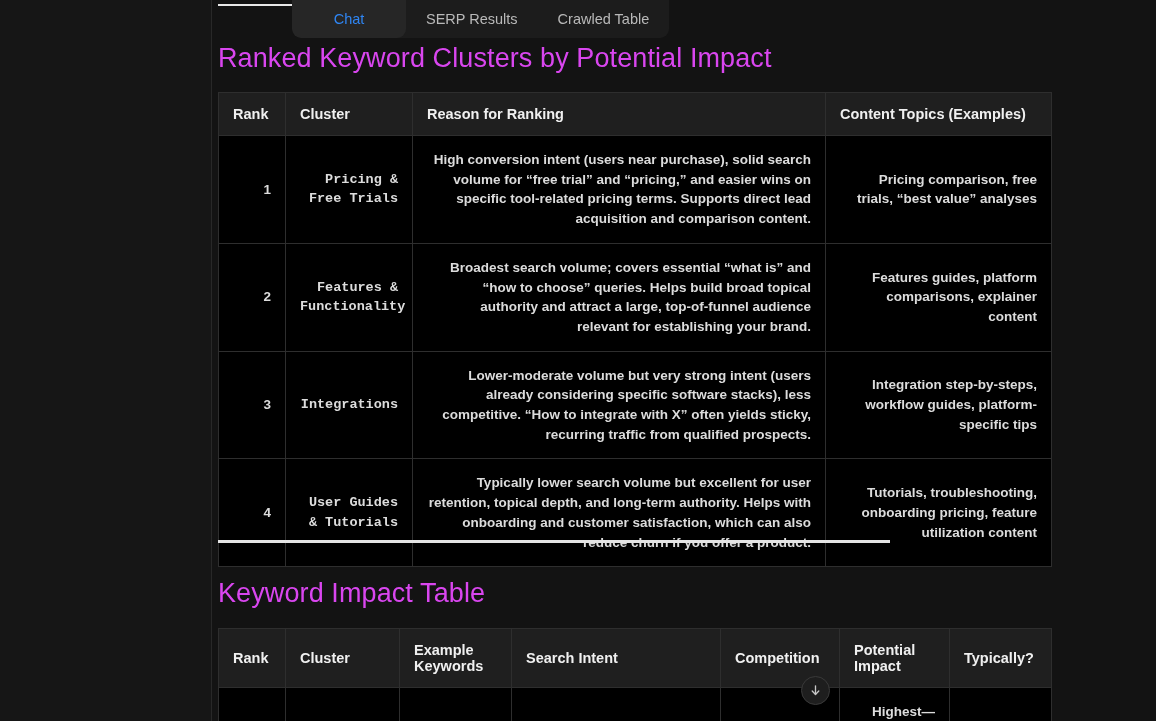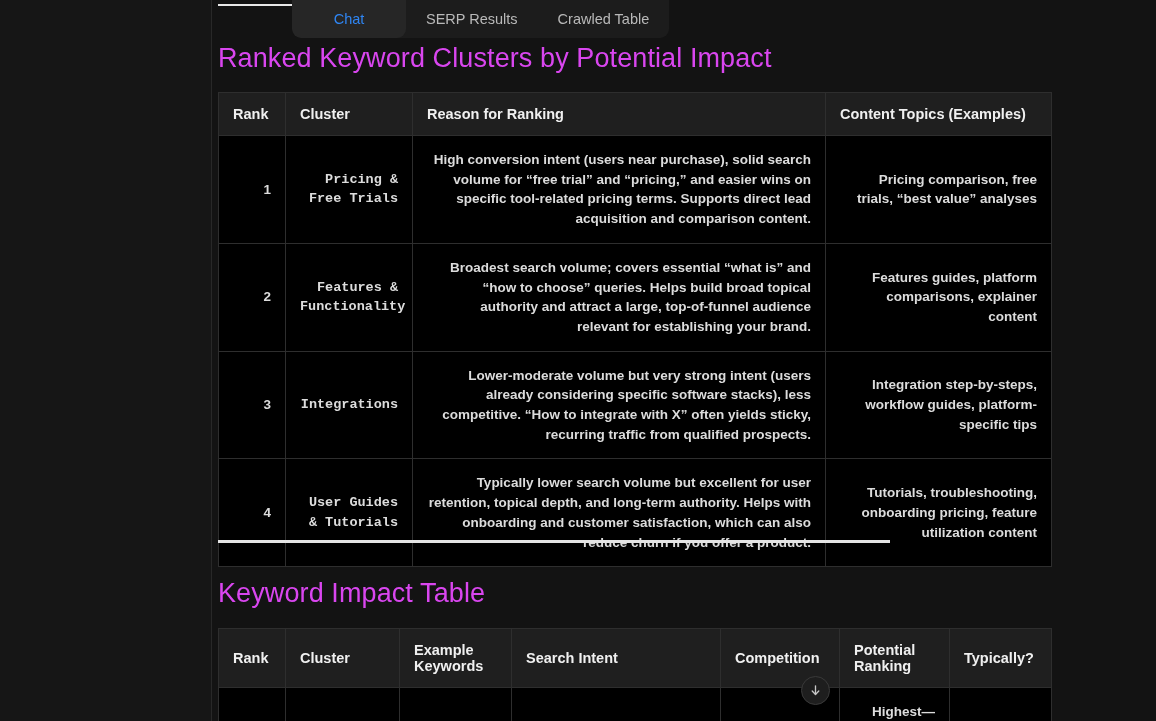--- a/index.html
+++ b/index.html
@@ -256,21 +256,21 @@
           <col class="t2-impact">
           <col class="t2-prio">
       </colgroup>
       <thead>
         <tr>
           <th>Rank</th>
           <th>Cluster</th>
           <th>Example Keywords</th>
           <th>Search Intent</th>
           <th>Competition</th>
-          <th>Potential Ranking</th>
+          <th>Potential Impact</th>
           <th>Typically?</th>
         </tr>
       </thead>
       <tbody>
         <tr>
           <td></td>
           <td></td>
           <td></td>
           <td></td>
           <td></td>

